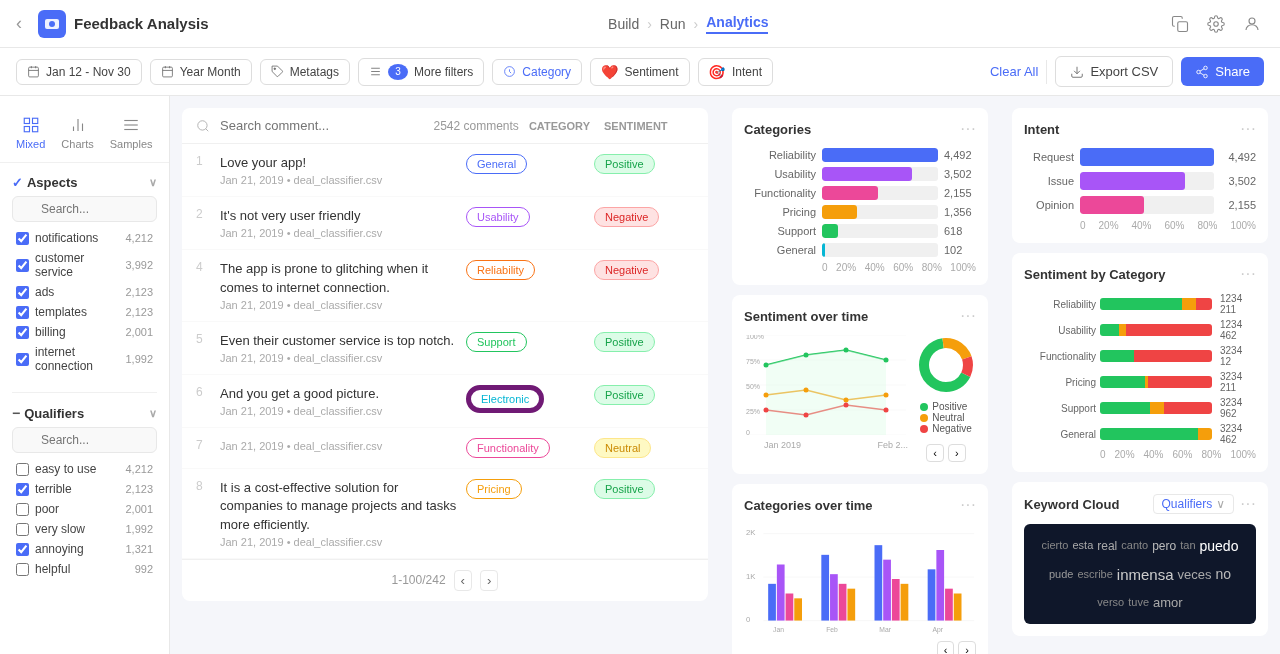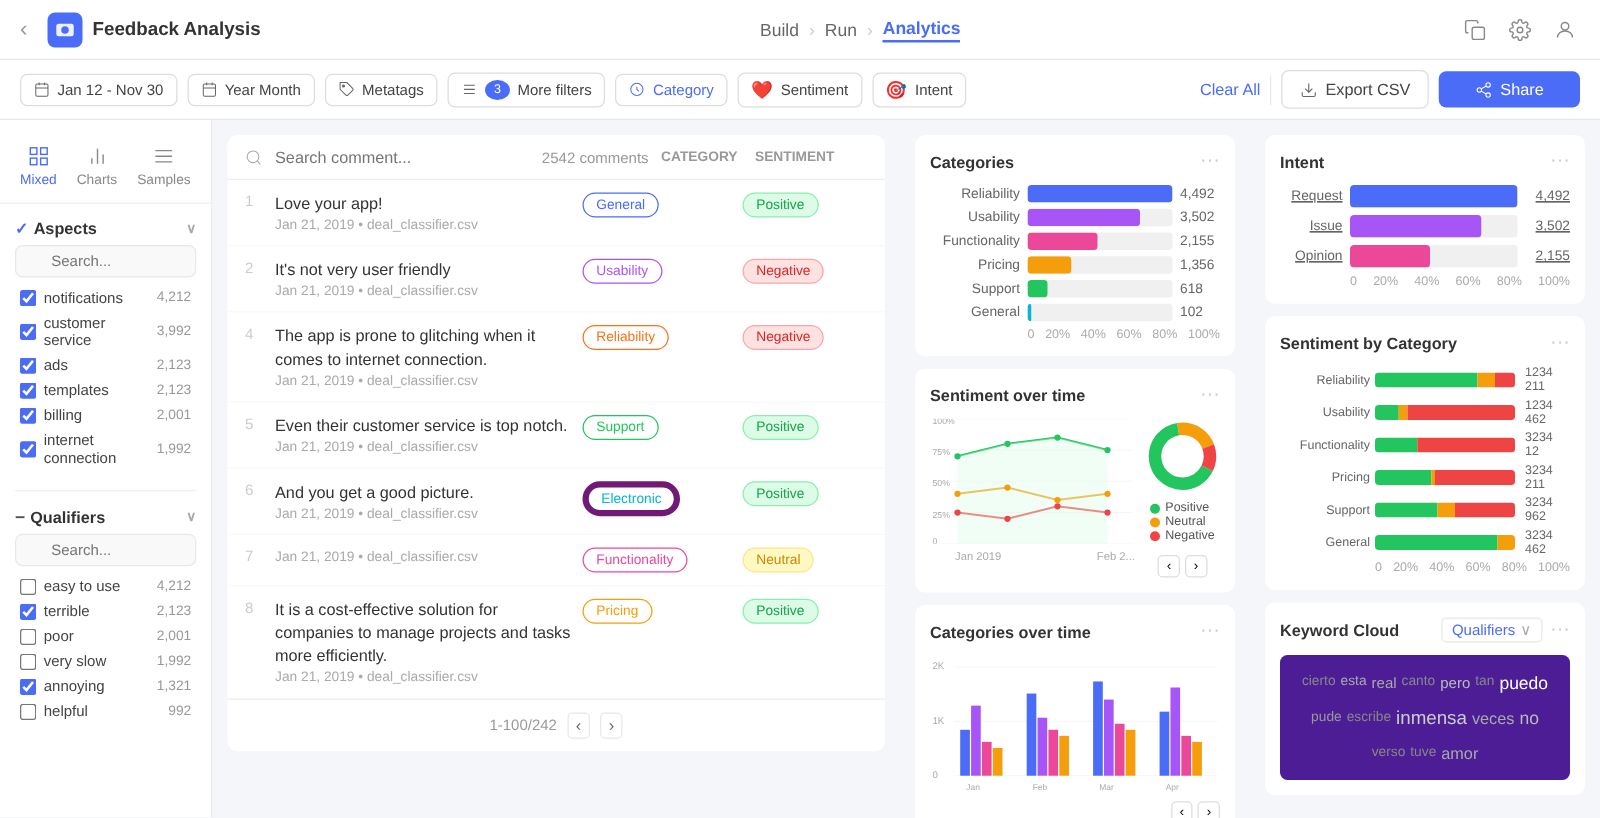--- a/index.html
+++ b/index.html
@@ -16,21 +16,21 @@
     .nav-right { display: flex; align-items: center; gap: 12px; color: #888; }
     .nav-icon { width: 24px; height: 24px; display: flex; align-items: center; justify-content: center; cursor: pointer; color: #666; }
 
     
     .filter-bar { display: flex; align-items: center; height: 48px; background: #fff; border-bottom: 1px solid #e8e8e8; padding: 0 16px; gap: 8px; }
     .filter-chip { display: flex; align-items: center; gap: 6px; padding: 5px 10px; border: 1px solid #ddd; border-radius: 6px; font-size: 12px; cursor: pointer; background: #fff; color: #444; }
     .filter-chip .badge { background: #4a6cf7; color: white; border-radius: 50%; width: 16px; height: 16px; font-size: 10px; display: flex; align-items: center; justify-content: center; }
     .filter-sep { flex: 1; }
     .clear-all { color: #4a6cf7; font-size: 13px; cursor: pointer; }
     .export-btn { display: flex; align-items: center; gap: 6px; padding: 7px 14px; border: 1px solid #ddd; border-radius: 6px; font-size: 13px; cursor: pointer; background: #fff; color: #444; }
-    .share-btn { display: flex; align-items: center; gap: 6px; padding: 7px 29px; border-radius: 6px; font-size: 13px; cursor: pointer; background: #4a6cf7; color: white; border: none; }
+    .share-btn { display: flex; align-items: center; gap: 6px; padding: 7px 14px; border-radius: 6px; font-size: 13px; cursor: pointer; background: #4a6cf7; color: white; border: none; }
 
     
     .main { display: flex; height: calc(654px - 96px); overflow: hidden; }
 
     
     .sidebar { width: 170px; background: #fff; border-right: 1px solid #e8e8e8; overflow-y: auto; padding: 12px 0; flex-shrink: 0; }
     .sidebar-section { padding: 4px 12px 8px; }
     .sidebar-tab { display: flex; flex-direction: column; align-items: center; gap: 4px; font-size: 11px; cursor: pointer; color: #888; padding: 4px 8px; border-radius: 6px; }
     .sidebar-tab.active { color: #4a6cf7; }
     .sidebar-tab svg { width: 18px; height: 18px; }
@@ -80,34 +80,34 @@
     .cat-bar { height: 100%; border-radius: 3px; }
     .cat-val { font-size: 11px; color: #666; width: 32px; }
     .cat-axis { display: flex; justify-content: space-between; font-size: 10px; color: #aaa; margin-top: 4px; padding-left: 78px; }
     .legend-dot { width: 8px; height: 8px; border-radius: 50%; display: inline-block; margin-right: 4px; }
     .legend-item { display: flex; align-items: center; font-size: 10px; color: #555; }
 
     
     .far-right { width: 280px; background: #f5f6fa; overflow-y: auto; flex-shrink: 0; display: flex; flex-direction: column; gap: 10px; padding: 12px; }
 
     
-    .intent-row { display: flex; align-items: center; gap: 6px; margin-bottom: 6px; text-decoration: underline; }
+    .intent-row { display: flex; align-items: center; gap: 6px; margin-bottom: 6px; }
     .intent-label { width: 50px; font-size: 11px; color: #666; text-align: right; flex-shrink: 0; }
     .intent-bar-wrap { flex: 1; height: 18px; background: #f0f0f0; border-radius: 3px; overflow: hidden; }
     .intent-bar { height: 100%; border-radius: 3px; }
     .intent-val { font-size: 11px; color: #666; width: 36px; text-align: right; }
 
     
     .sbc-row { display: flex; align-items: center; gap: 4px; margin-bottom: 4px; }
     .sbc-label { width: 72px; font-size: 10px; color: #666; text-align: right; flex-shrink: 0; }
     .sbc-bar-wrap { flex: 1; height: 12px; display: flex; border-radius: 3px; overflow: hidden; }
     .sbc-seg { height: 100%; }
 
     
-    .keyword-cloud { background: #4c1d95; border-radius: 6px; padding: 10px; min-height: 100px; display: flex; flex-wrap: wrap; gap: 4px; align-items: center; justify-content: center; }
+    .keyword-cloud { background: #0f172a; border-radius: 6px; padding: 10px; min-height: 100px; display: flex; flex-wrap: wrap; gap: 4px; align-items: center; justify-content: center; }
     .keyword { color: #fff; cursor: pointer; line-height: 1.2; }
 
     
     .mini-svg { width: 100%; }
 
     
     ::-webkit-scrollbar { width: 4px; }
     ::-webkit-scrollbar-thumb { background: #ddd; border-radius: 2px; }
   </style>
 </head>

